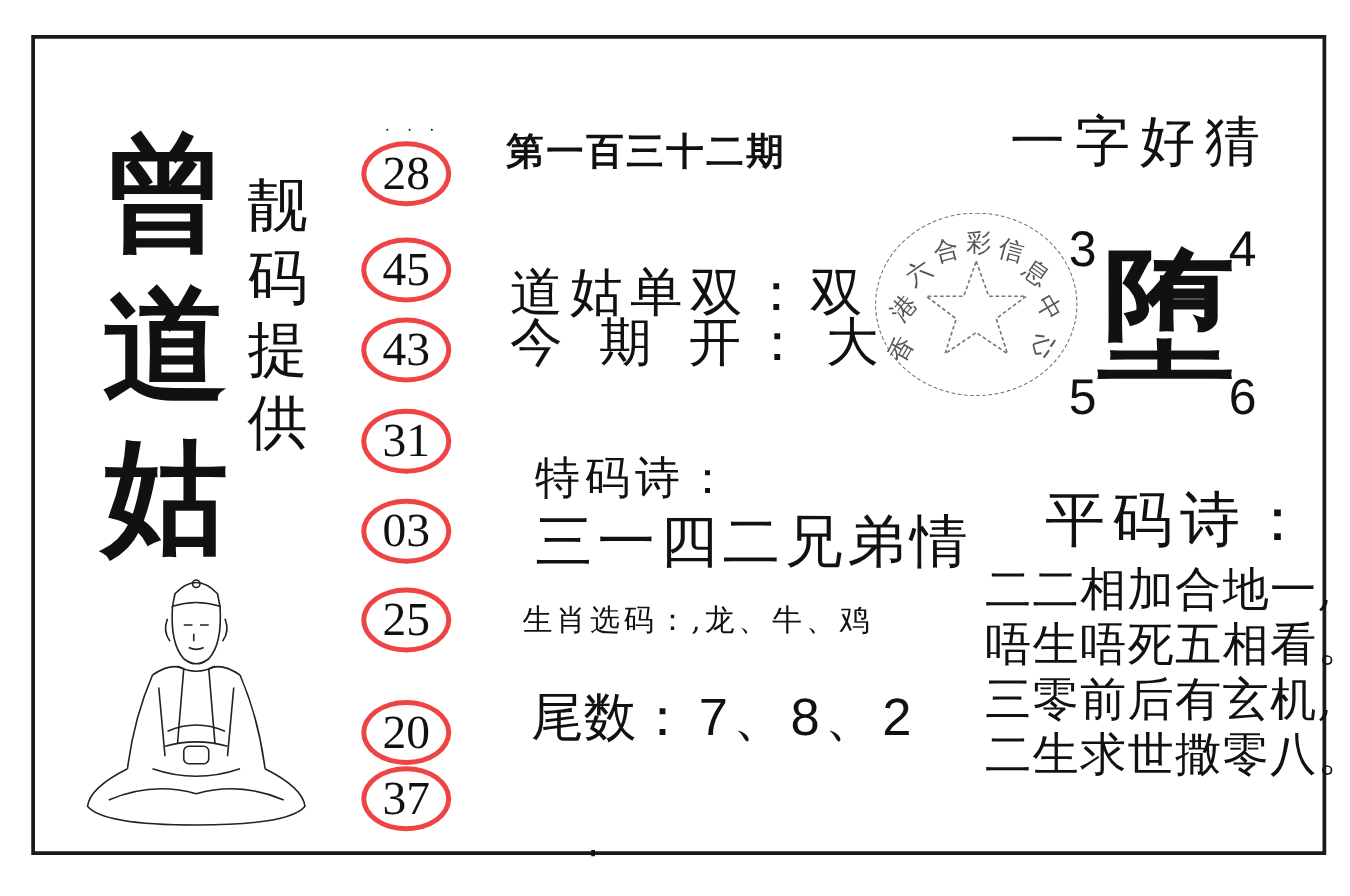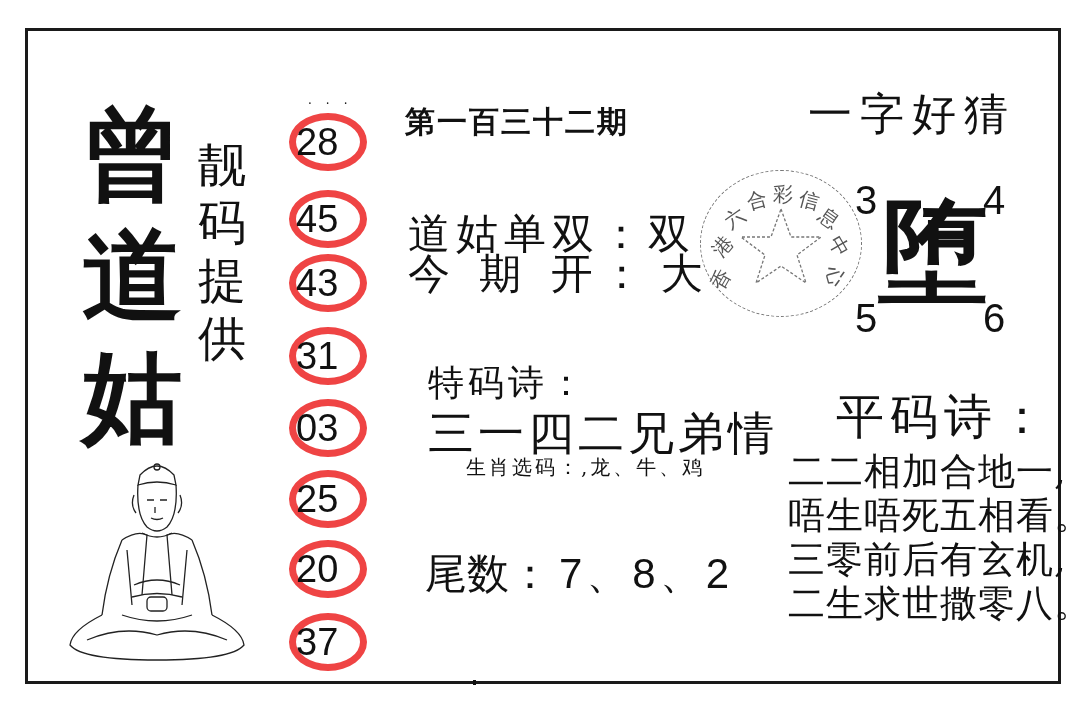--- a/index.html
+++ b/index.html
@@ -10,39 +10,39 @@
     .frame {
       position: absolute; left: 25px; top: 28px; width: 1036px; height: 656px;
       border: 3px solid #1a1a1a; box-sizing: border-box;
     }
     .abs { position: absolute; line-height: 1; white-space: nowrap; }
     .title-col { left: 82px; top: 92px; width: 110px; }
     .title-col span { display: block; font-size: 100px; line-height: 122px; font-weight: bold; }
     .sub-col { left: 198px; top: 135px; width: 55px; }
     .sub-col span { display: block; font-size: 48px; line-height: 58px; }
     .num {
-      position: absolute; width: 64px; height: 44px; border: 7px solid #ef4444; border-radius: 50%;
-      font-family: Liberation Sans, sans-serif; font-size: 38px; line-height: 44px; text-align: left;
+      position: absolute; width: 64px; height: 44px; border: 4px solid #ef4444; border-radius: 50%;
+      font-family: Liberation Serif, serif; font-size: 38px; line-height: 44px; text-align: center;
       left: 289px;
     }
     .dots { left: 308px; top: 98px; font-size: 12px; letter-spacing: 14px; }
     .issue { left: 405px; top: 107px; font-size: 30px; font-weight: bold; letter-spacing: 2px; }
     .guess-title { left: 808px; top: 92px; font-size: 44px; letter-spacing: 8px; }
     .line1 { left: 408px; top: 213px; font-size: 42px; letter-spacing: 6px; }
     .line2 { left: 408px; top: 253px; font-size: 42px; text-align: center; }
     .stamp {
       position: absolute; left: 700px; top: 170px; width: 160px; height: 145px;
       border: 1.5px dashed #777; border-radius: 50%;
     }
     .stamp-text { position: absolute; color: #555; font-size: 20px; }
     .big-char { left: 878px; top: 195px; font-size: 110px; font-weight: bold; }
     .cnum { font-family: "Liberation Sans", sans-serif; font-size: 40px; }
     .poem-label { left: 428px; top: 365px; font-size: 36px; letter-spacing: 4px; }
     .poem-text { left: 428px; top: 410px; font-size: 46px; letter-spacing: 4px; }
-    .zodiac { left: 418px; top: 457px; font-size: 20px; letter-spacing: 3px; margin-left: 48px; }
+    .zodiac { left: 418px; top: 484px; font-size: 24px; letter-spacing: 3px; }
     .tail { left: 425px; top: 553px; font-size: 42px; }
     .tail-num { font-family: "Liberation Sans", sans-serif; }
     .flat-label { left: 836px; top: 392px; font-size: 48px; letter-spacing: 6px; }
     .flat-lines { left: 788px; top: 450px; }
     .flat-lines span { display: block; font-size: 37px; line-height: 44px; letter-spacing: 1px; }
     .buddha { position: absolute; left: 62px; top: 455px; width: 190px; height: 210px; }
     .speck { position: absolute; left: 473px; top: 680px; width: 3px; height: 5px; background: #111; }
   </style>
 </head>
 <body>
@@ -78,21 +78,21 @@
   <path d="M60 160 Q95 172 130 160"></path>
 </svg>
 
 <div class="abs dots">···</div>
 <div class="num" style="top:113px">28</div>
 <div class="num" style="top:190px">45</div>
 <div class="num" style="top:254px">43</div>
 <div class="num" style="top:327px">31</div>
 <div class="num" style="top:399px">03</div>
 <div class="num" style="top:470px">25</div>
-<div class="num" style="top:540px">20</div>
+<div class="num" style="top:560px">20</div>
 <div class="num" style="top:613px">37</div>
 
 <div class="abs issue">第一百三十二期</div>
 <div class="abs guess-title">一字好猜</div>
 
 <div class="abs line1">
   <span>道姑单双：</span><span>双</span>
 </div>
 <div class="abs line2">
   <span style="letter-spacing:8px">今 期 开：</span><span style="margin-left:10px">大</span>

